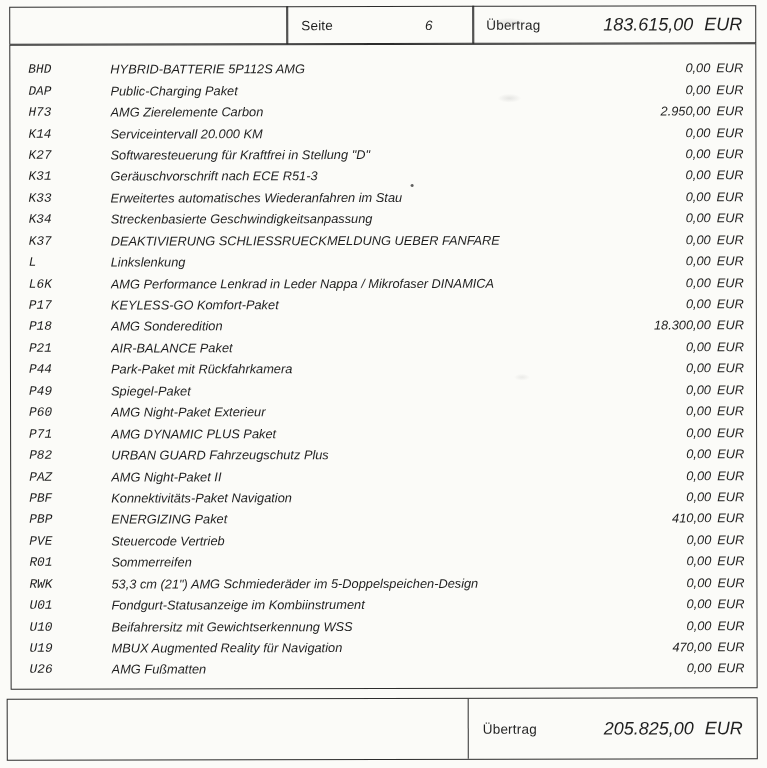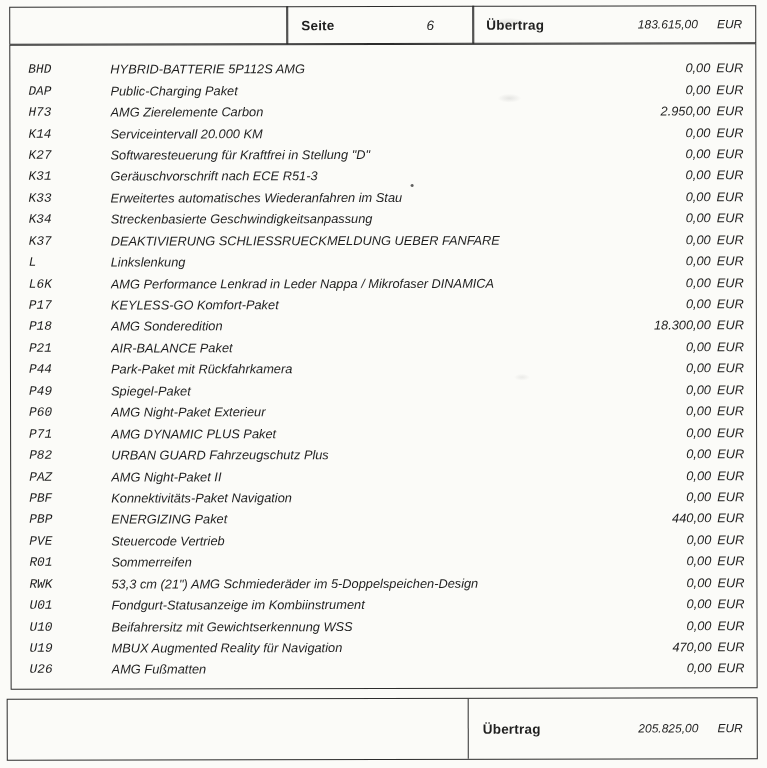--- a/index.html
+++ b/index.html
@@ -24,23 +24,23 @@
     border: 1.5px solid #2c2c2c;
     background: transparent;
   }
   .header-empty { left: 10px; top: 6px;  width: 279px; height: 38px; }
   .header-page  { left: 287px; top: 6px; width: 188px; height: 38px;
                   display: flex; align-items: center; padding: 0 14px; }
   .header-carry { left: 473px; top: 6px; width: 284px; height: 38px;
                   display: flex; align-items: center; justify-content: space-between;
                   padding: 0 13px; }
 
-  .b { font-weight: bold; font-size: 13.5px; letter-spacing: .2px; }
+  .b { font-weight: normal; font-size: 13.5px; letter-spacing: .2px; }
   .page-num { font-style: italic; font-size: 13.5px; margin-left: 92px; }
-  .amount { display: inline-flex; gap: 19px; font-style: italic; font-size: 12px; }
+  .amount { display: inline-flex; gap: 11px; font-style: italic; font-size: 18px; }
 
   
   .body-box {
     position: absolute;
     left: 10px; top: 44px; width: 747px; height: 645px;
     border: 1.5px solid #2c2c2c;
     padding: 13px 12px 0 18px;
   }
   .row {
     display: flex;
@@ -293,21 +293,21 @@
     <span class="price">
       <span>0,00</span>
       <span>EUR</span>
     </span>
   </div>
 
   <div class="row">
     <span class="code">PBP</span>
     <span class="desc">ENERGIZING Paket</span>
     <span class="price">
-      <span>440,00</span>
+      <span>410,00</span>
       <span>EUR</span>
     </span>
   </div>
 
   <div class="row">
     <span class="code">PVE</span>
     <span class="desc">Steuercode Vertrieb</span>
     <span class="price">
       <span>0,00</span>
       <span>EUR</span>

